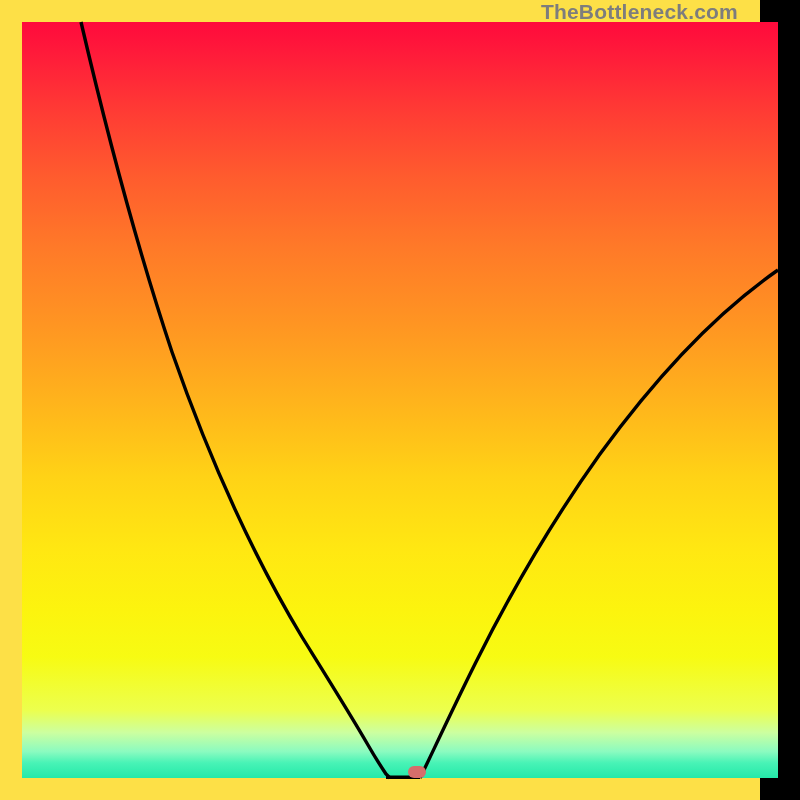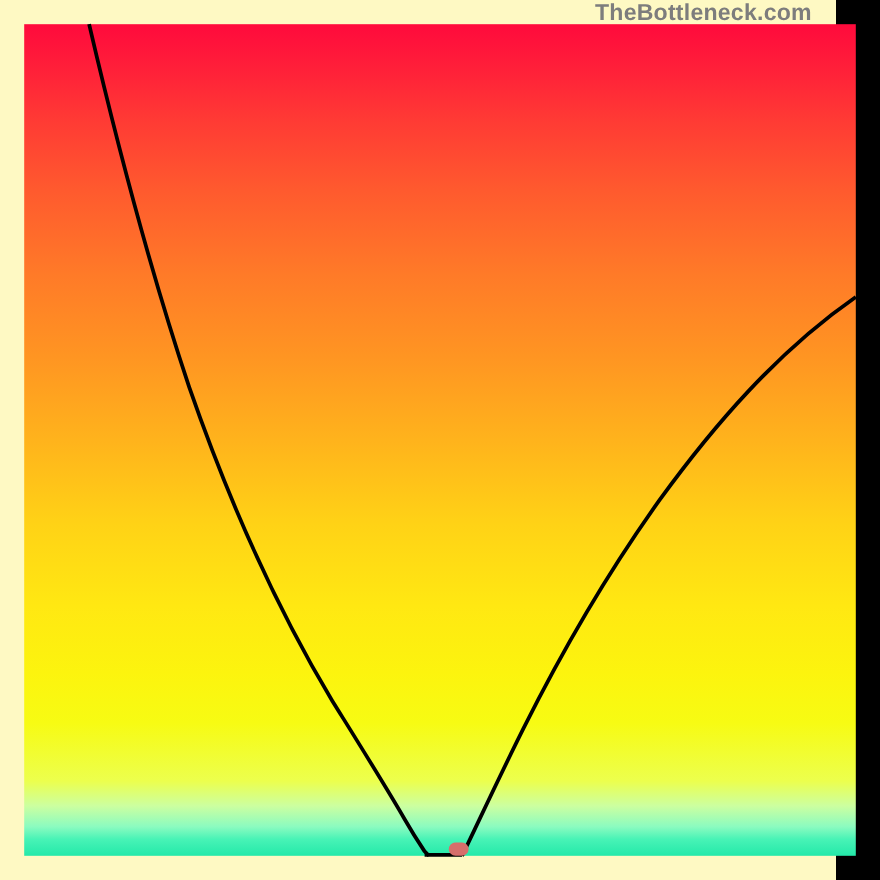--- a/index.html
+++ b/index.html
@@ -9,21 +9,21 @@
     height: 800px;
     background: #000;
     overflow: hidden;
   }
   .frame {
     position: absolute;
     left: 0;
     top: 0;
     width: 760px;
     height: 800px;
-    background: #fef9c3;
+    background: #fde047;
   }
   .plot-area {
     position: absolute;
     left: 22px;
     top: 22px;
     width: 756px;
     height: 756px;
     background: linear-gradient(
       to bottom,
       #ff0a3c 0%,

